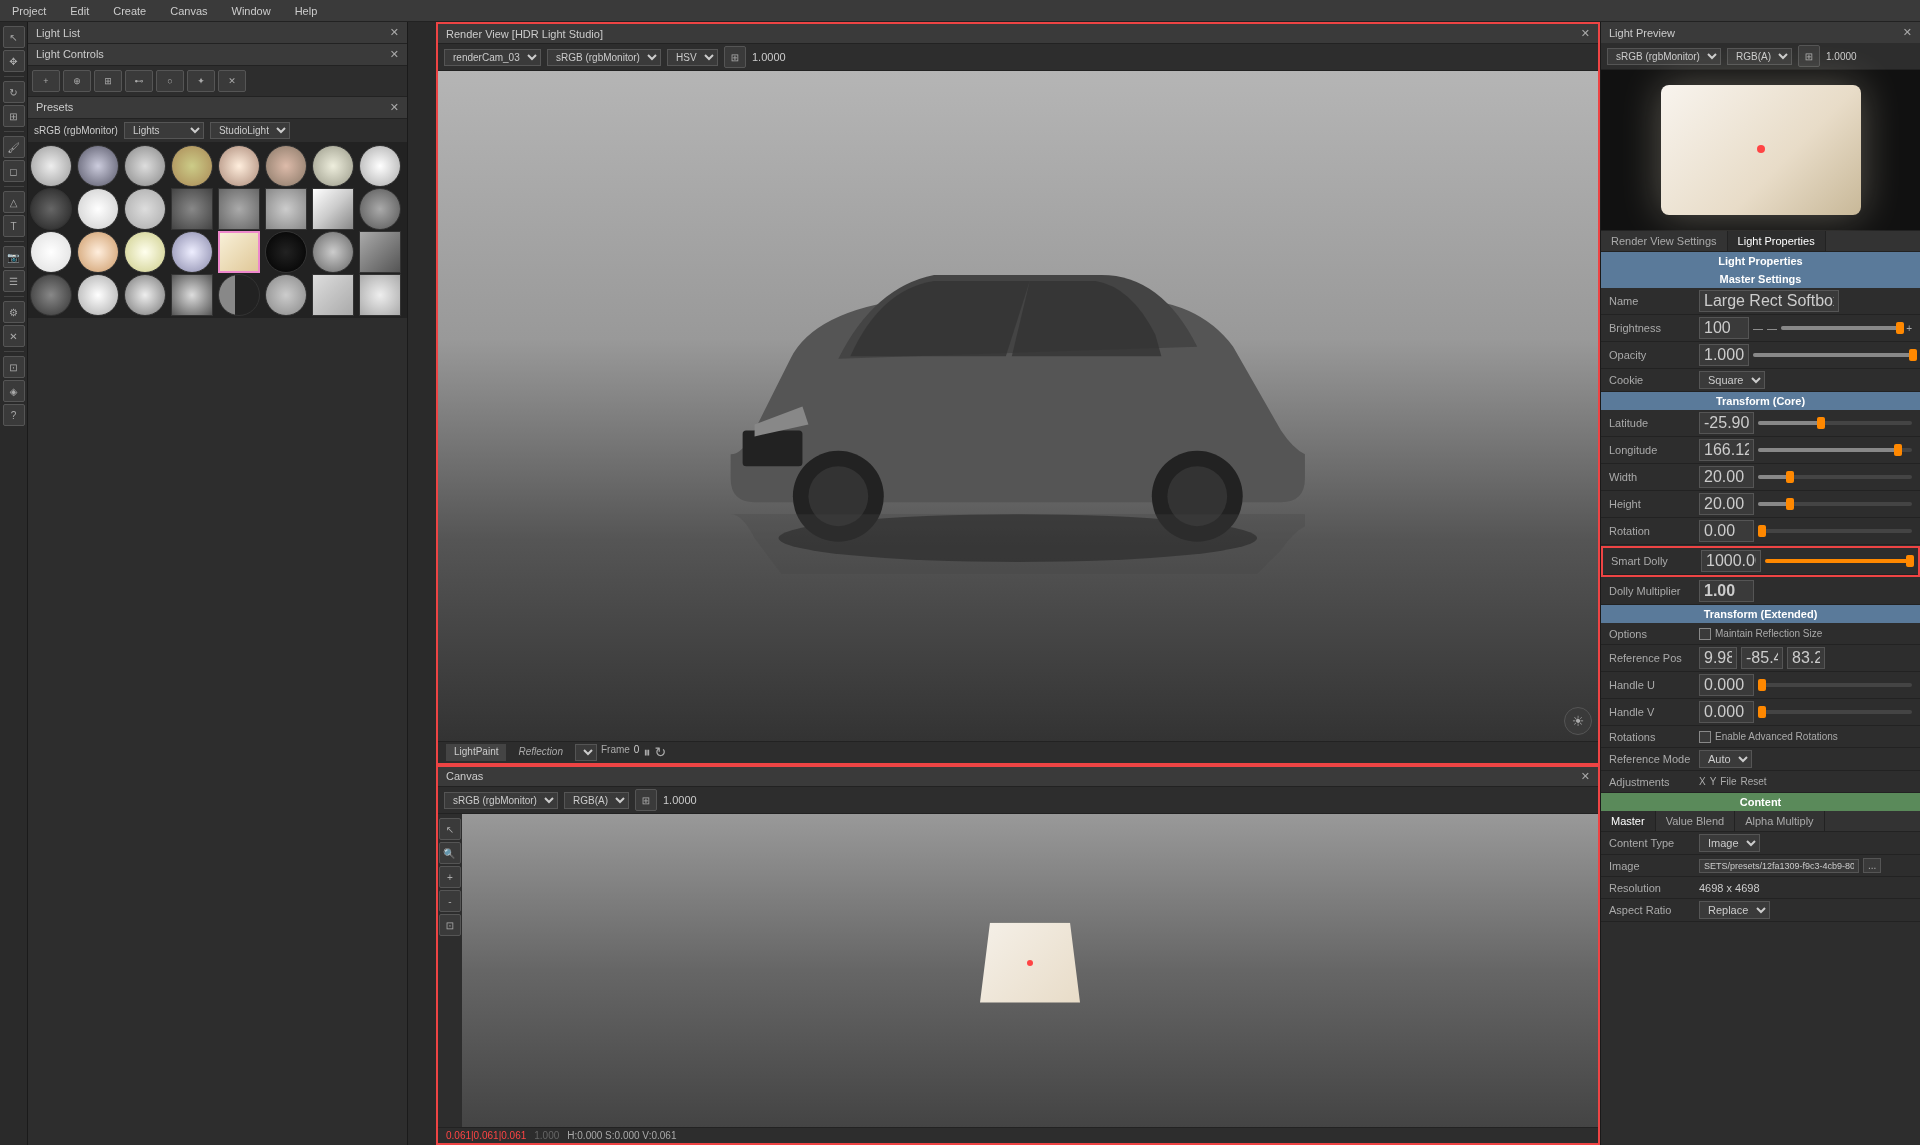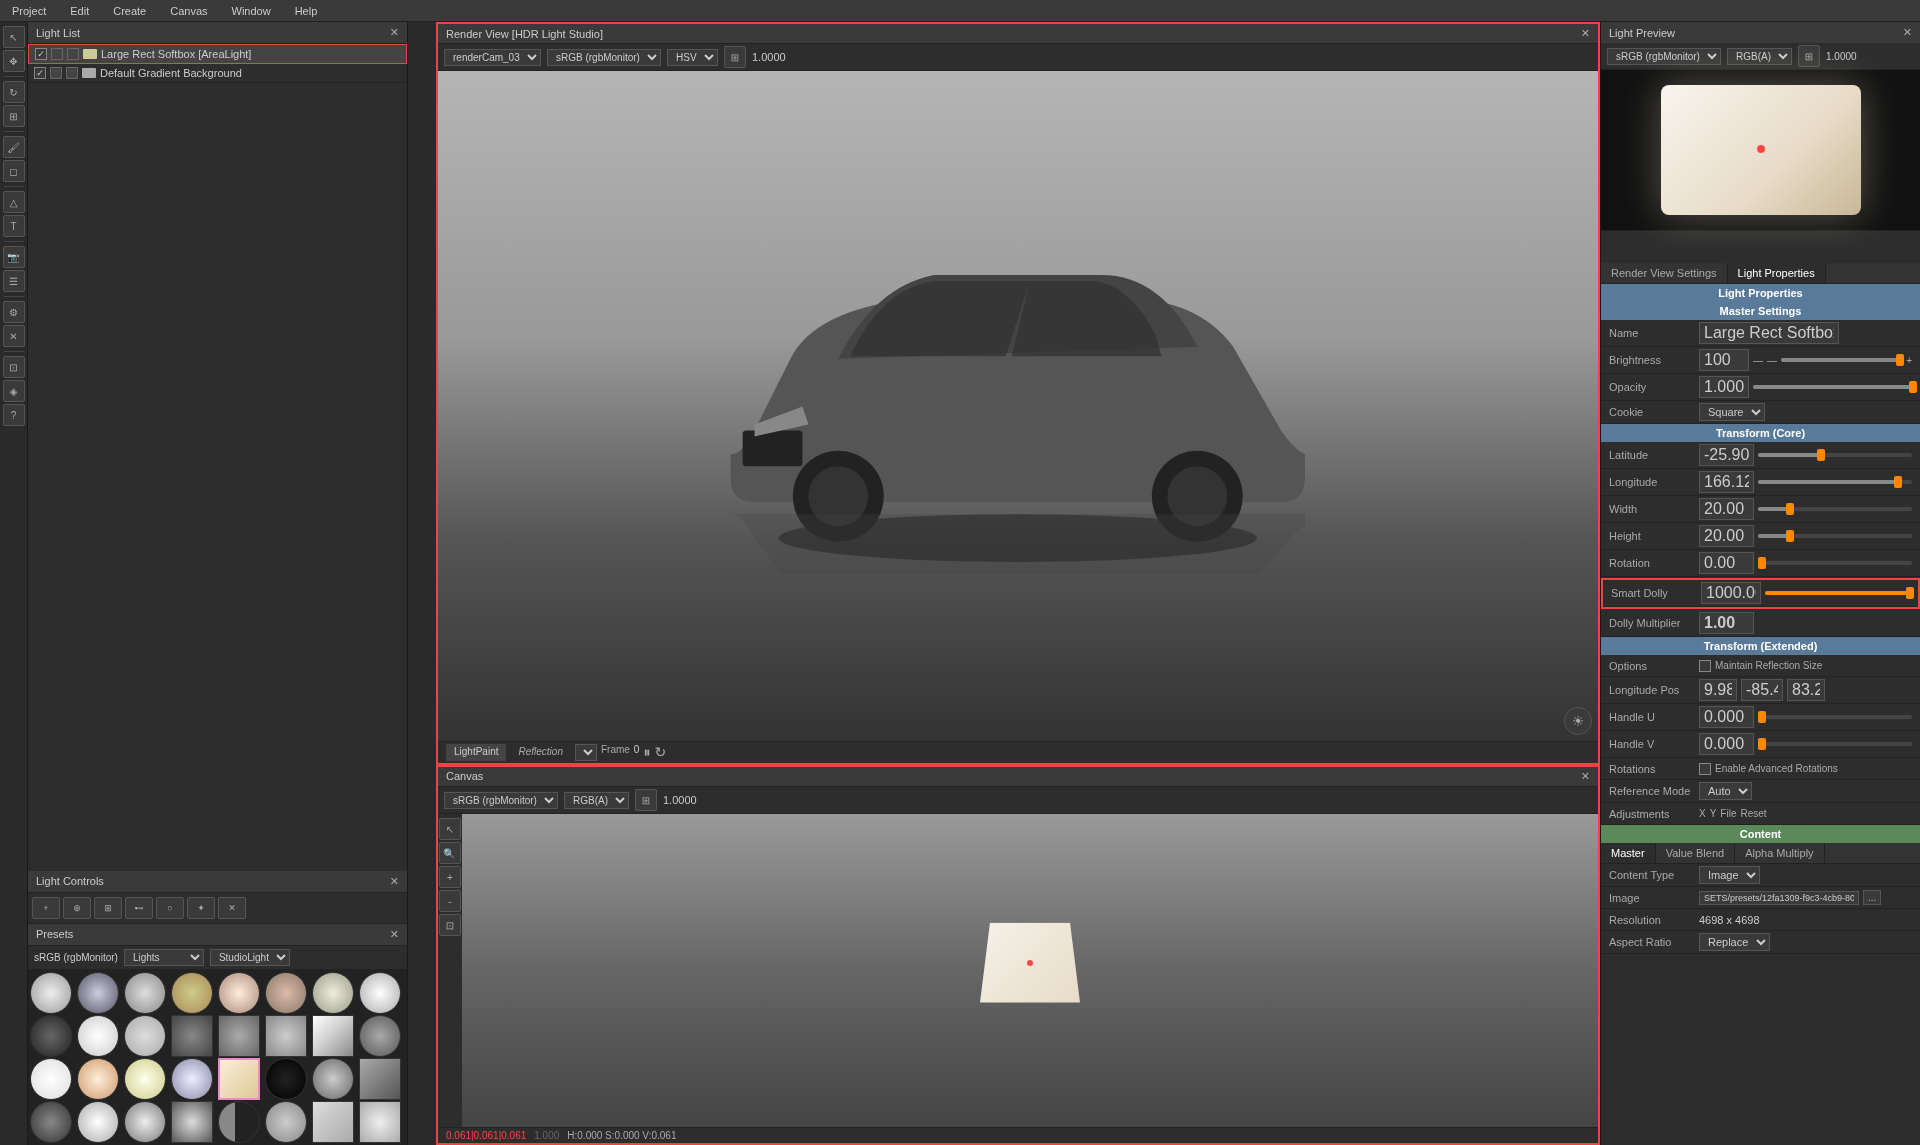--- a/index.html
+++ b/index.html
@@ -341,21 +341,20 @@
 
     
     .right-panel {
       width: 320px;
       background: #2d2d2d;
       border-left: 1px solid #1a1a1a;
       display: flex;
       flex-direction: column;
       overflow: hidden;
       flex-shrink: 0;
-      gap: 32px;
     }
 
     
     .light-preview-section {
       background: #2d2d2d;
       border-bottom: 1px solid #222;
     }
     .lp-header {
       background: #3a3a3a;
       padding: 4px 8px;
@@ -574,36 +573,20 @@
     <div class="tool-btn">◈</div>
     <div class="tool-btn">?</div>
   </div>
 
   <div class="light-list-panel">
     <div class="panel-header">
       <span>Light List</span>
       <span class="panel-close">✕</span>
     </div>
 
-    <div class="light-list">
-      <div class="light-item selected">
-        <div class="prop-checkbox checked"></div>
-        <div style="width:12px;height:12px;background:#444;border:1px solid #666;"></div>
-        <div style="width:12px;height:12px;background:#444;border:1px solid #666;"></div>
-        <div style="width:14px;height:10px;background:#cc9;border-radius:1px;"></div>
-        <span class="light-label">Large Rect Softbox [AreaLight]</span>
-      </div>
-      <div class="light-item">
-        <div class="prop-checkbox checked"></div>
-        <div style="width:12px;height:12px;background:#444;border:1px solid #666;"></div>
-        <div style="width:12px;height:12px;background:#444;border:1px solid #666;"></div>
-        <div style="width:14px;height:10px;background:#aaa;border-radius:1px;"></div>
-        <span class="light-label">Default Gradient Background</span>
-      </div>
-    </div>
 
     <div>
       <div class="light-controls-header">
         <span>Light Controls</span>
         <span class="panel-close">✕</span>
       </div>
       <div class="ctrl-buttons">
         <div class="ctrl-btn">+</div>
         <div class="ctrl-btn">⊕</div>
         <div class="ctrl-btn">⊞</div>
@@ -936,21 +919,21 @@
 
       <div class="prop-row">
         <span class="prop-label">Options</span>
         <div class="prop-value">
           <div class="prop-checkbox"></div>
           <span style="color:#aaa;font-size:10px;">Maintain Reflection Size</span>
         </div>
       </div>
 
       <div class="prop-row">
-        <span class="prop-label">Longitude Pos</span>
+        <span class="prop-label">Reference Pos</span>
         <div class="prop-value">
           <input class="prop-input" style="width: 38px;" value="9.98">
           <input class="prop-input" style="width: 42px;" value="-85.48">
           <input class="prop-input" style="width: 38px;" value="83.24">
         </div>
       </div>
 
       <div class="prop-row">
         <span class="prop-label">Handle U</span>
         <div class="prop-value">

